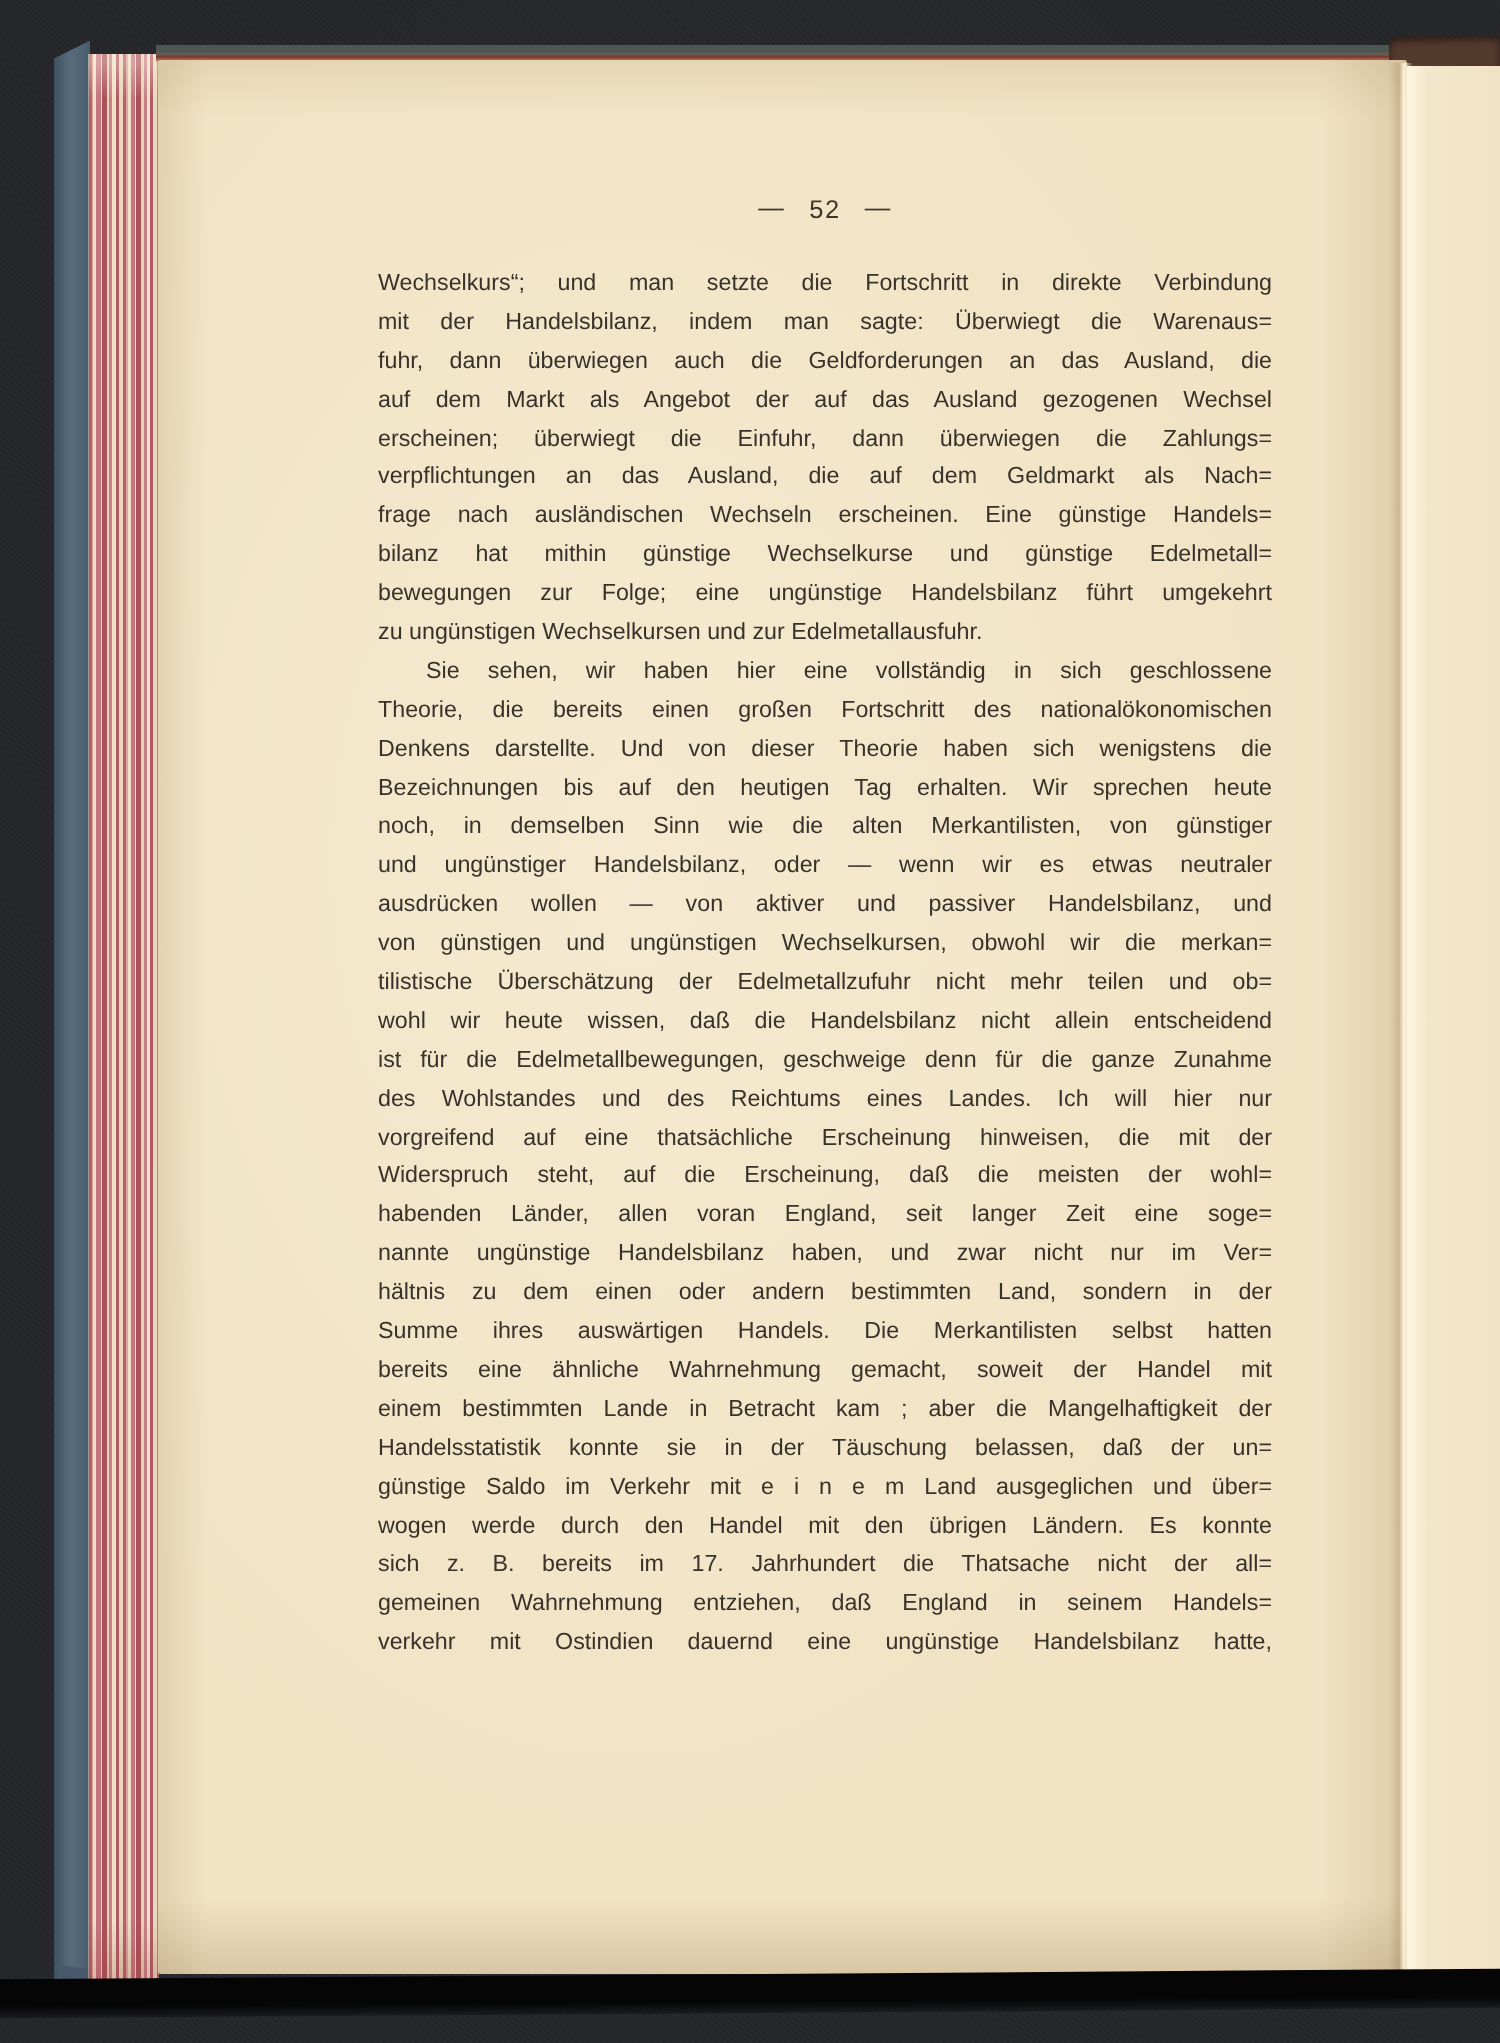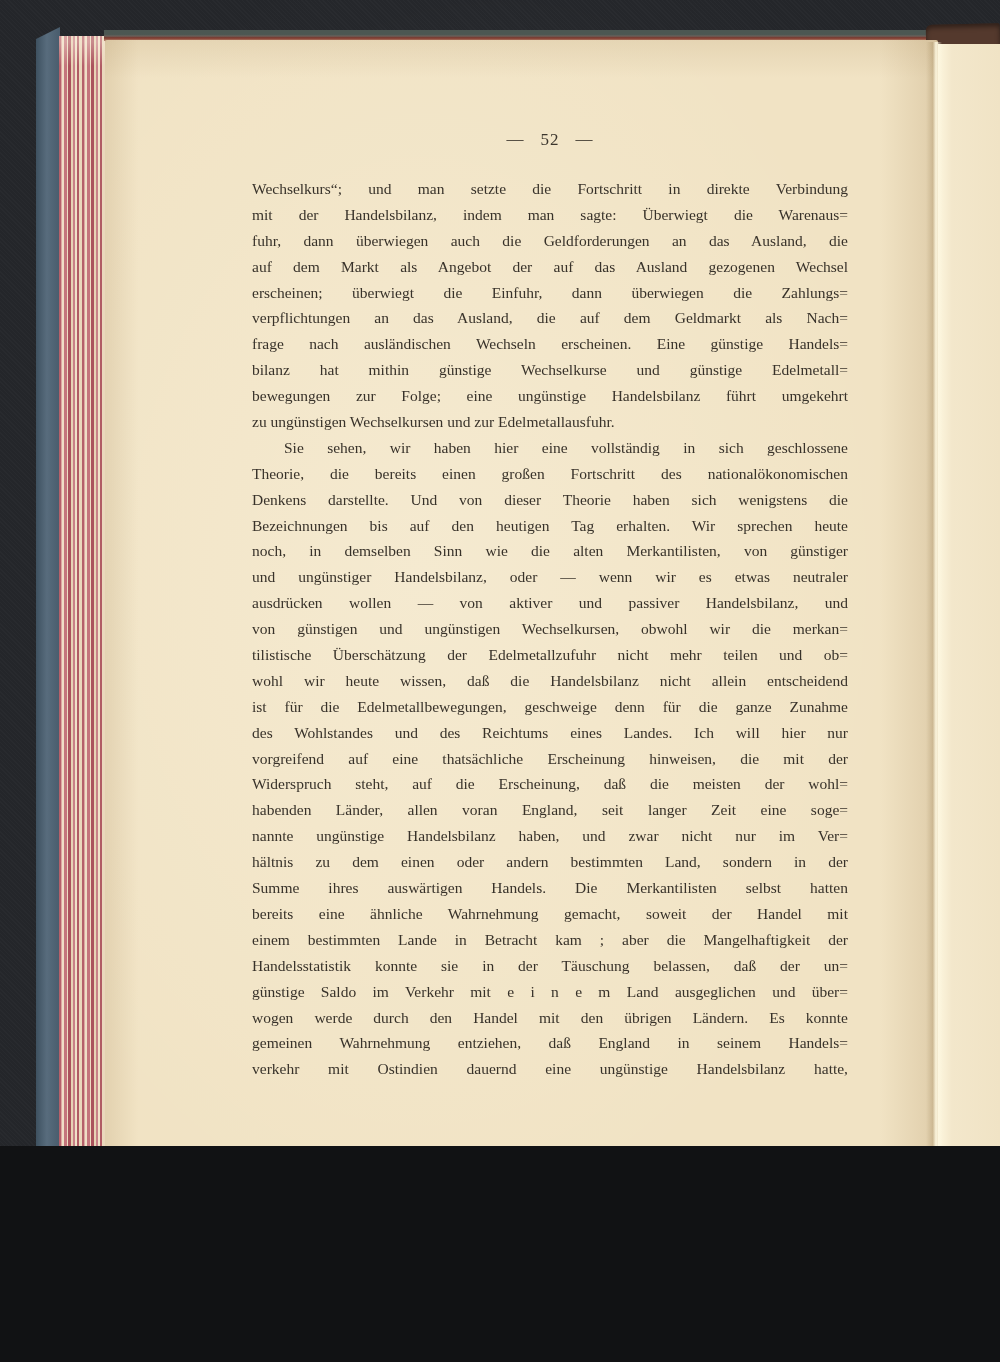--- a/index.html
+++ b/index.html
@@ -1,22 +1,22 @@
 <!DOCTYPE html>
 <html><head>
 <meta charset="utf-8">
 <style>
   html,body{margin:0;padding:0;background:#111214;}
   .scene{
-    position:relative;width:1000px;height:1146px;overflow:hidden;
+    position:relative;width:1000px;height:1362px;overflow:hidden;
     background:
       radial-gradient(ellipse at 50% 45%, rgba(255,255,255,0.04), transparent 70%),
       repeating-linear-gradient(45deg, rgba(255,255,255,0.018) 0 1px, transparent 1px 3px),
       #24262a;
-    font-family:Liberation Serif, serif;
+    font-family:Liberation Sans, sans-serif;
   }
   .el{position:absolute;}
 
   
   .cover-strip{
     left:36px;top:27px;width:24px;height:1314px;
     background:linear-gradient(90deg,#3e5160,#586c7d 45%,#495c6c);
     clip-path:polygon(0 12px,100% 0,100% 100%,55% calc(100% - 2px),0 calc(100% - 16px));
   }
   .cover-corner{
@@ -136,20 +136,21 @@
           <div class="text-line">Widerspruch steht, auf die Erscheinung, daß die meisten der wohl=</div>
           <div class="text-line">habenden Länder, allen voran England, seit langer Zeit eine soge=</div>
           <div class="text-line">nannte ungünstige Handelsbilanz haben, und zwar nicht nur im Ver=</div>
           <div class="text-line">hältnis zu dem einen oder andern bestimmten Land, sondern in der</div>
           <div class="text-line">Summe ihres auswärtigen Handels. Die Merkantilisten selbst hatten</div>
           <div class="text-line">bereits eine ähnliche Wahrnehmung gemacht, soweit der Handel mit</div>
           <div class="text-line">einem bestimmten Lande in Betracht kam ; aber die Mangelhaftigkeit der</div>
           <div class="text-line">Handelsstatistik konnte sie in der Täuschung belassen, daß der un=</div>
           <div class="text-line">günstige Saldo im Verkehr mit e i n e m Land ausgeglichen und über=</div>
           <div class="text-line">wogen werde durch den Handel mit den übrigen Ländern. Es konnte</div>
+          <div class="text-line">sich z. B. bereits im 17. Jahrhundert die Thatsache nicht der all=</div>
           <div class="text-line">gemeinen Wahrnehmung entziehen, daß England in seinem Handels=</div>
           <div class="text-line">verkehr mit Ostindien dauernd eine ungünstige Handelsbilanz hatte,</div>
         </div>
       </div>
   </div>
 
   <div class="el facing-page"></div>
   <div class="el gutter-crease"></div>
   <div class="el bottom-shadow"></div>
 </div>

